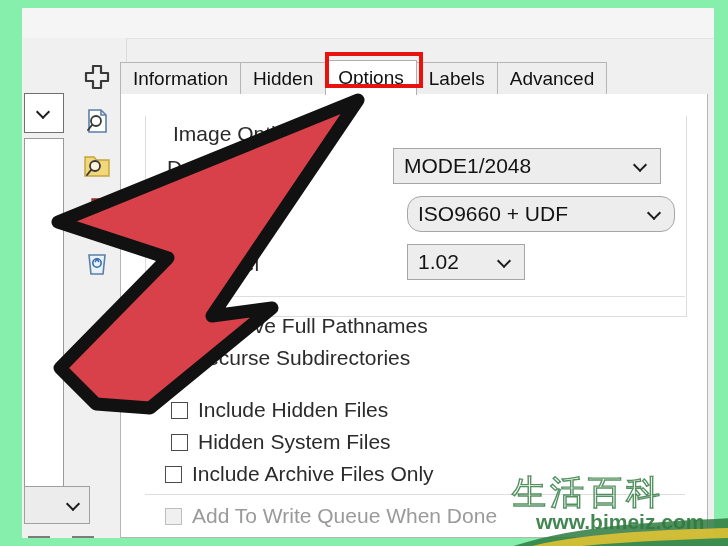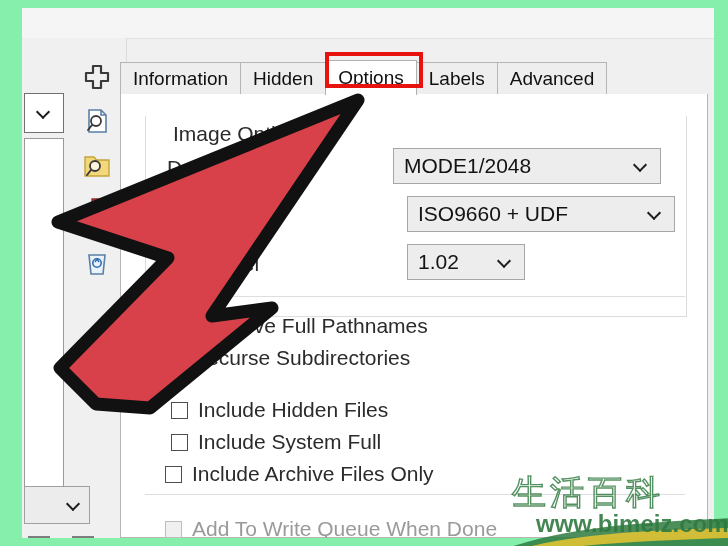--- a/index.html
+++ b/index.html
@@ -236,21 +236,21 @@
     color: #131313;
     padding-left: 10px;
     justify-content: space-between;
   }
   .combo .chev-wrap {
     padding-right: 12px;
     display: flex;
     align-items: center;
   }
   #combo-datatype   { left: 272px; top: 54px;  width: 268px; height: 36px; }
-  #combo-filesystem { left: 286px; top: 102px; width: 268px; height: 36px; }
+  #combo-filesystem { left: 286px; top: 102px; width: 268px; height: 36px; border-radius: 14px; }
   #combo-isolevel   { left: 286px; top: 150px; width: 118px; height: 36px; }
 
   
   .hr {
     position: absolute;
     left: 24px;
     width: 540px;
     height: 1px;
     background: #dedede;
   }
@@ -272,21 +272,21 @@
     border: 1px solid #4c4c4c;
     background: #ffffff;
     box-sizing: border-box;
     margin-right: 10px;
     flex: none;
   }
   .cb.disabled {
     border-color: #bdbdbd;
     background: #f0f0f0;
   }
-  .checkrow.disabled { color: #9a9a9a; margin-top: 13px; }
+  .checkrow.disabled { color: #9a9a9a; }
 
   #row-pathnames { left: 44px; top: 220px; }
   #row-recurse   { left: 44px; top: 252px; }
   #row-hidden    { left: 50px; top: 304px; }
   #row-system    { left: 50px; top: 336px; }
   #row-archive   { left: 44px; top: 368px; }
   #row-queue     { left: 44px; top: 410px; }
 
   
   #cursor-arrow {
@@ -317,21 +317,21 @@
     letter-spacing: 4px;
     color: transparent;
     -webkit-text-stroke: 1.4px #2f7a3f;
     opacity: 0.82;
     white-space: nowrap;
     text-align: center;
   }
   #wm-url {
     position: absolute;
     left: 24px; top: 40px;
-    font-size: 24px;
+    font-size: 21px;
     font-weight: bold;
     color: #2f7a3f;
     opacity: 0.9;
     white-space: nowrap;
   }
   #wm-swoosh {
     position: absolute;
     left: -10px;
     bottom: -14px;
     width: 230px;
@@ -473,21 +473,21 @@
       <div class="checkrow" id="row-recurse">
         <span class="cb"></span>
         <span>Recurse Subdirectories</span>
       </div>
       <div class="checkrow" id="row-hidden">
         <span class="cb"></span>
         <span>Include Hidden Files</span>
       </div>
       <div class="checkrow" id="row-system">
         <span class="cb"></span>
-        <span>Include System Full</span>
+        <span>Hidden System Files</span>
       </div>
       <div class="checkrow" id="row-archive">
         <span class="cb"></span>
         <span>Include Archive Files Only</span>
       </div>
       <div class="checkrow disabled" id="row-queue">
         <span class="cb disabled"></span>
         <span>Add To Write Queue When Done</span>
       </div>
 

